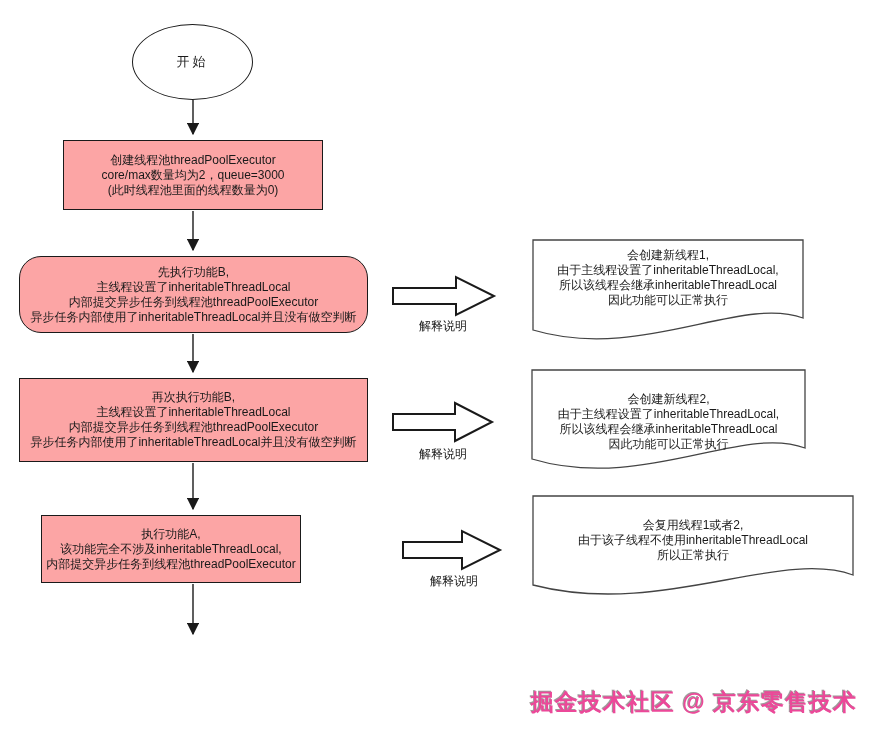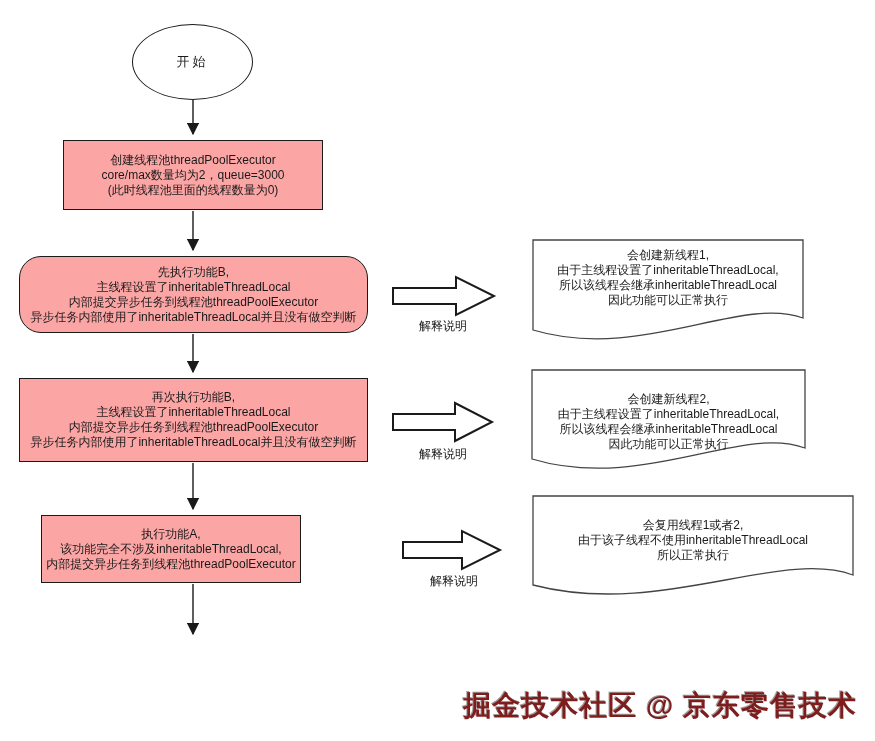--- a/index.html
+++ b/index.html
@@ -13,22 +13,22 @@
         align-items:center;text-align:right;box-sizing:border-box;}
   .terminal{border:1.4px solid #1a1a1a;border-radius:50%;background:#ffffff;
             font-size:13px;letter-spacing:3px;}
   .process{border:1.4px solid #1a1a1a;background:#fca5a5;font-size:12px;line-height:15px;}
   .note-text{position:absolute;display:flex;flex-direction:column;justify-content:flex-start;
              align-items:center;text-align:center;font-size:12px;line-height:15px;}
   .arrow-label{position:absolute;font-size:12px;text-align:center;width:84px;}
   .line{white-space:nowrap;}
 
   #watermark{
-    position:absolute;right:18px;top:687px;font-size:28px;font-weight:bold;
-    letter-spacing:1px;color:#7f1d1d;white-space:nowrap;
+    position:absolute;right:18px;top:687px;font-size:23px;font-weight:bold;
+    letter-spacing:1px;color:#ec4899;white-space:nowrap;
     text-shadow:-1px -1px 0 #9e9b9b, 1.5px 1.5px 0 #ffffff;
   }
 
   
   #start-ellipse{left:132px;top:24px;width:121px;height:76px;}
   #box-create  {left:63px; top:140px;width:260px;height:70px;}
   #box-first-b {left:19px; top:256px;width:349px;height:77px;border-radius:22px;}
   #box-second-b{left:19px; top:378px;width:349px;height:84px;}
   #box-a       {left:21px; top:515px;width:260px;height:68px;margin-left:20px;}
   #end-ellipse {left:133px;top:640px;width:121px;height:78px;}

